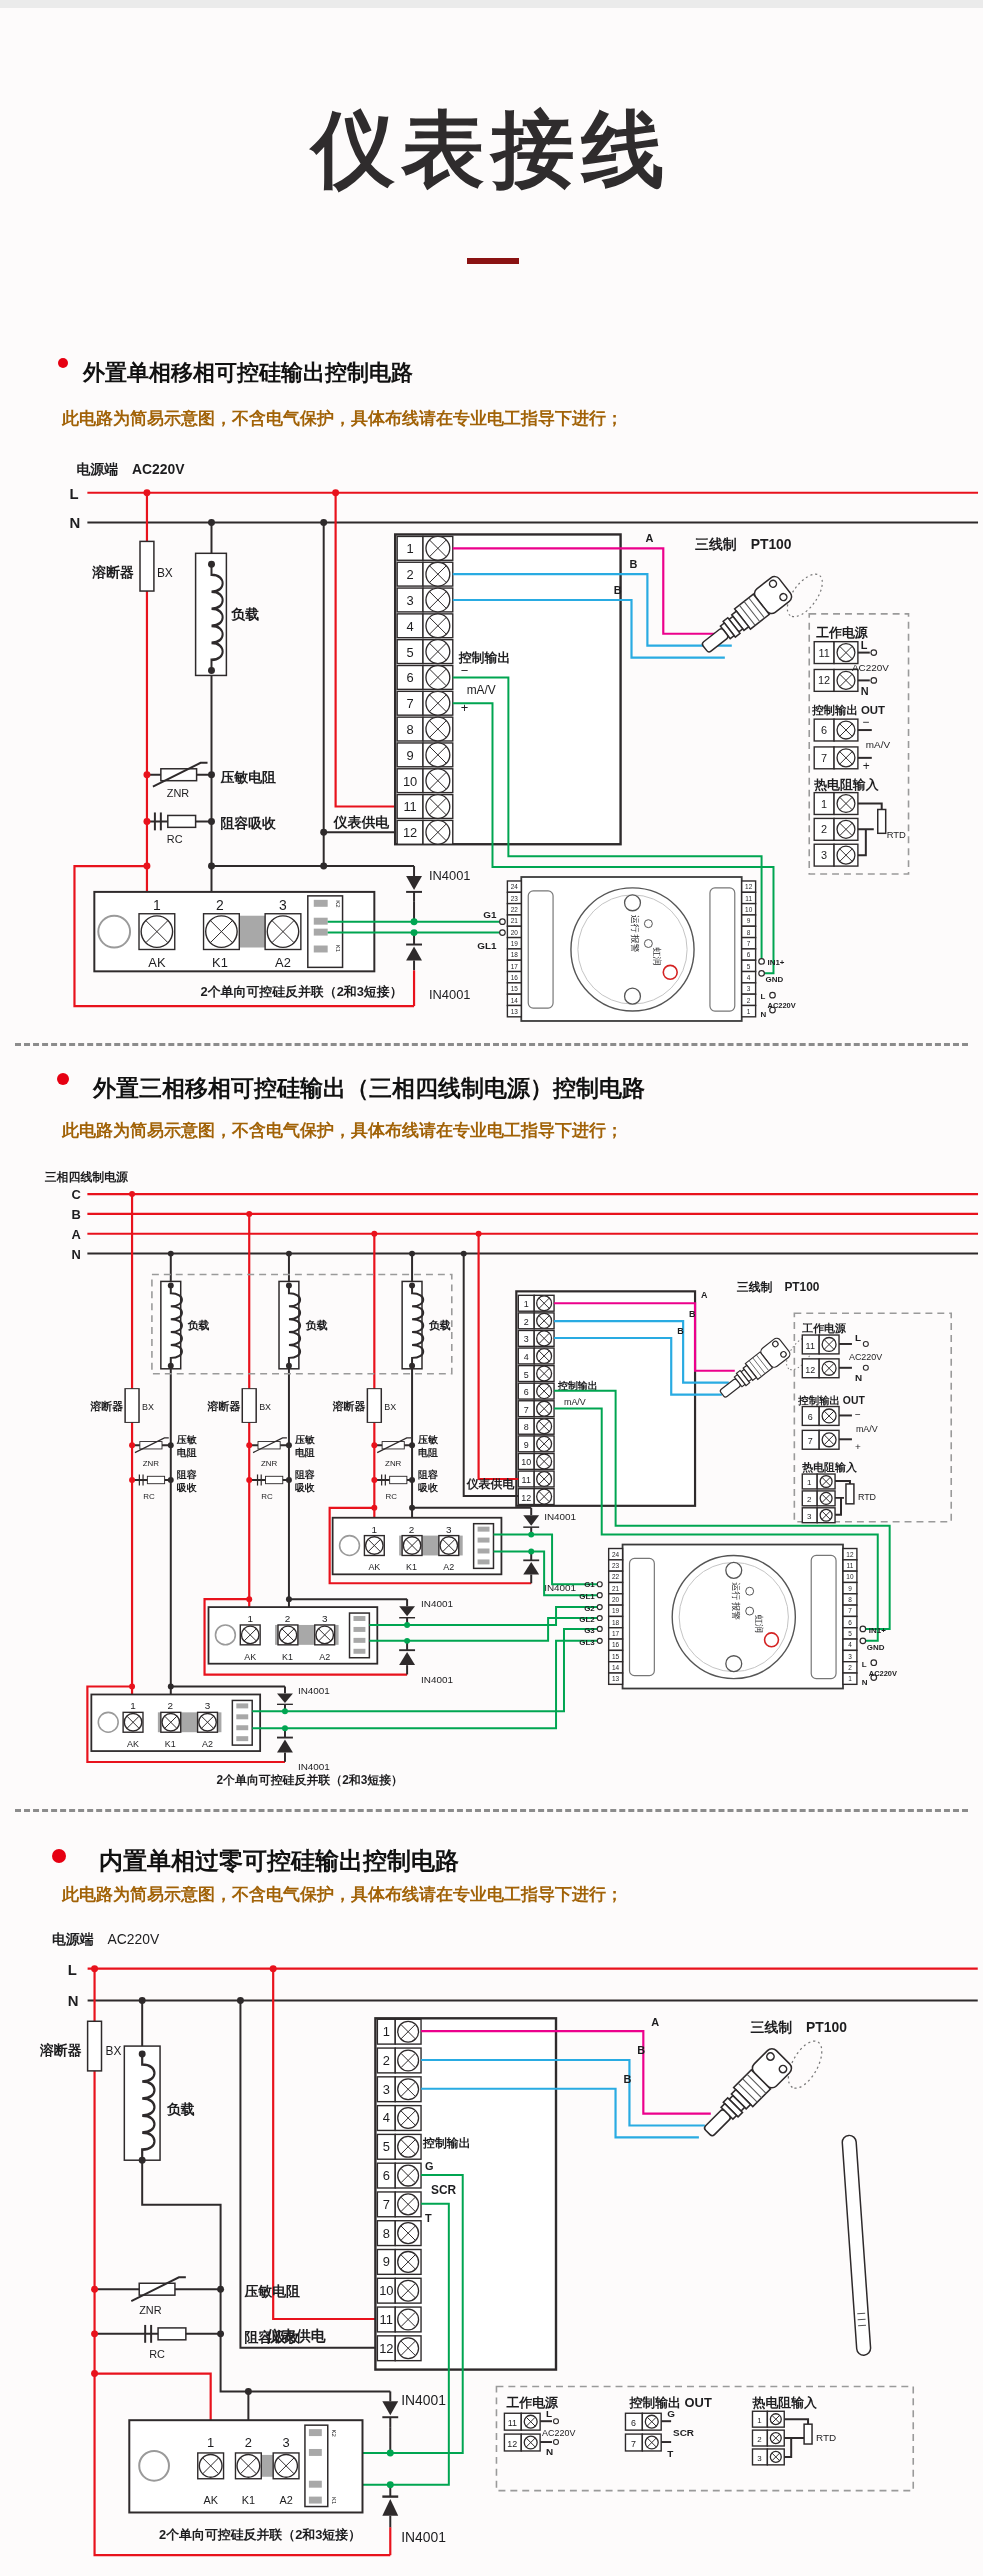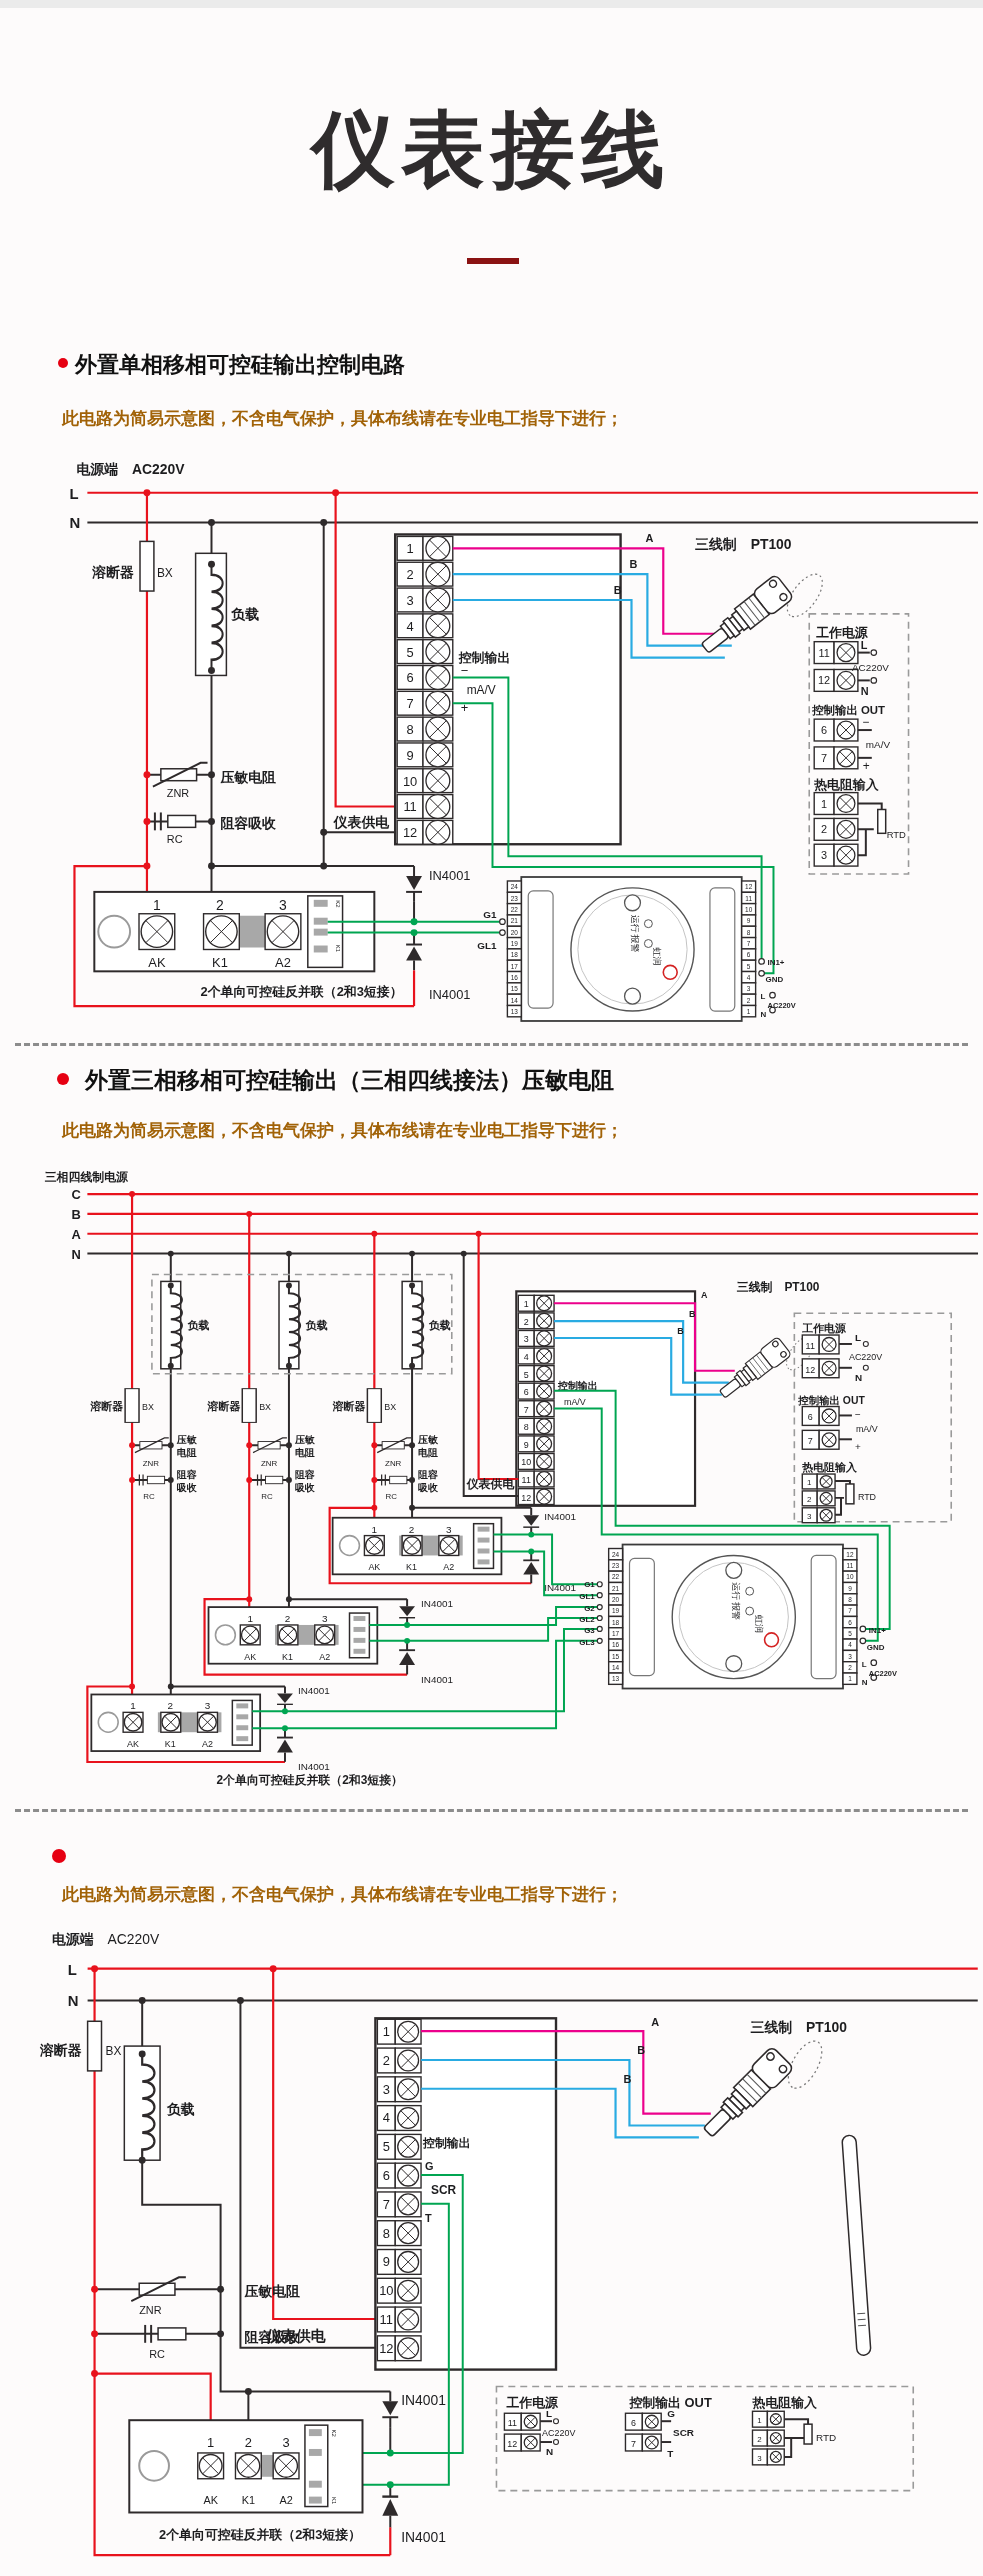--- a/index.html
+++ b/index.html
@@ -3,21 +3,21 @@
 <meta charset="utf-8">
 <style>
   html,body{margin:0;padding:0;background:#fff;}
   .page{position:relative;width:983px;height:2576px;background:#fdfbfb;overflow:hidden;
         font-family:"Liberation Sans","DejaVu Sans",sans-serif;color:#1d1d1f;}
   .topbar{position:absolute;left:0;top:0;width:100%;height:8px;background:#ebebeb;}
   .title{position:absolute;left:0;top:95px;width:100%;margin:0;text-align:center;
          font-size:83px;font-weight:900;letter-spacing:7px;color:#2f2c2d;}
   .rule{position:absolute;left:467px;top:258px;width:52px;height:6px;background:#8a1212;}
   .bullet{position:absolute;background:#e60012;border-radius:50%;}
-  .sec-head{position:absolute;margin:0;font-weight:700;color:#111;white-space:nowrap;}
+  .sec-head{position:absolute;margin:8px;font-weight:700;color:#111;white-space:nowrap;}
   .note{position:absolute;margin:0;font-weight:700;font-size:17px;color:#a16207;white-space:nowrap;}
   .divider{position:absolute;left:15px;width:953px;border-top:3px dashed #8c8c8c;height:0;}
   svg.diag{position:absolute;left:0;width:983px;}
   svg text{font-family:"Liberation Sans","DejaVu Sans",sans-serif;fill:#1d1d1f;}
   .wr{stroke:#e8121c;stroke-width:2.2;fill:none}
   .wk{stroke:#2e2a2b;stroke-width:2;fill:none}
   .wg{stroke:#00a551;stroke-width:2;fill:none}
   .wm{stroke:#ec008c;stroke-width:2.2;fill:none}
   .wb{stroke:#29abe2;stroke-width:2.2;fill:none}
   .bx1{fill:#fff;stroke:#2e2a2b;stroke-width:1.5}
@@ -439,21 +439,21 @@
       </g>
     <g>
         <circle cx="506" cy="928" r="2.8" fill="#fff" stroke="#2e2a2b" stroke-width="1.2"></circle>
         <circle cx="506" cy="939" r="2.8" fill="#fff" stroke="#2e2a2b" stroke-width="1.2"></circle>
       </g>
   </svg>
 
   <div class="divider" style="top:1043px"></div>
 
   <div class="bullet" style="left:57px;top:1073px;width:12px;height:12px"></div>
-  <p class="sec-head" style="left:85px;top:1065px;font-size:23px">外置三相移相可控硅输出（三相四线接法）压敏电阻</p>
+  <p class="sec-head" style="left:85px;top:1065px;font-size:23px">外置三相移相可控硅输出（三相四线制电源）控制电路</p>
   <p class="note" style="left:62px;top:1119px">此电路为简易示意图，不含电气保护，具体布线请在专业电工指导下进行；</p>
 
   <svg class="diag" style="top:1162px;height:636px" viewBox="0 1170 990 640">
     <text x="45" y="1189" font-size="12" class="bold">三相四线制电源</text>
     <text x="72" y="1207" font-size="13" class="bold" fill="#e8121c">C</text>
     <text x="72" y="1227" font-size="13" class="bold" fill="#e8121c">B</text>
     <text x="72" y="1247" font-size="13" class="bold" fill="#e8121c">A</text>
     <text x="72" y="1267" font-size="13" class="bold">N</text>
     <line class="wr" x1="88" y1="1202" x2="985" y2="1202"></line>
     <line class="wr" x1="88" y1="1222" x2="985" y2="1222"></line>
@@ -866,20 +866,21 @@
         <circle cx="410" cy="1636" r="3" fill="#00a551"></circle>
         <circle cx="410" cy="1652" r="3" fill="#00a551"></circle>
         <circle cx="287" cy="1723" r="3" fill="#00a551"></circle>
         <circle cx="287" cy="1740" r="3" fill="#00a551"></circle>
       </g>
   </svg>
 
   <div class="divider" style="top:1809px"></div>
 
   <div class="bullet" style="left:52px;top:1849px;width:14px;height:14px"></div>
+  <p class="sec-head" style="left:91px;top:1837px;font-size:24px">内置单相过零可控硅输出控制电路</p>
   <p class="note" style="left:62px;top:1883px">此电路为简易示意图，不含电气保护，具体布线请在专业电工指导下进行；</p>
 
   <svg class="diag" style="top:1927px;height:649px" viewBox="0 1940 990 654">
     <text x="52" y="1957" font-size="14" class="bold">电源端</text>
     <text x="108" y="1957" font-size="14">AC220V</text>
     <text x="68" y="1988" font-size="15" class="bold">L</text>
     <text x="68" y="2020" font-size="15" class="bold">N</text>
     <line class="wr" x1="88" y1="1982" x2="985" y2="1982"></line>
     <line class="wk" x1="88" y1="2014" x2="985" y2="2014"></line>
 

